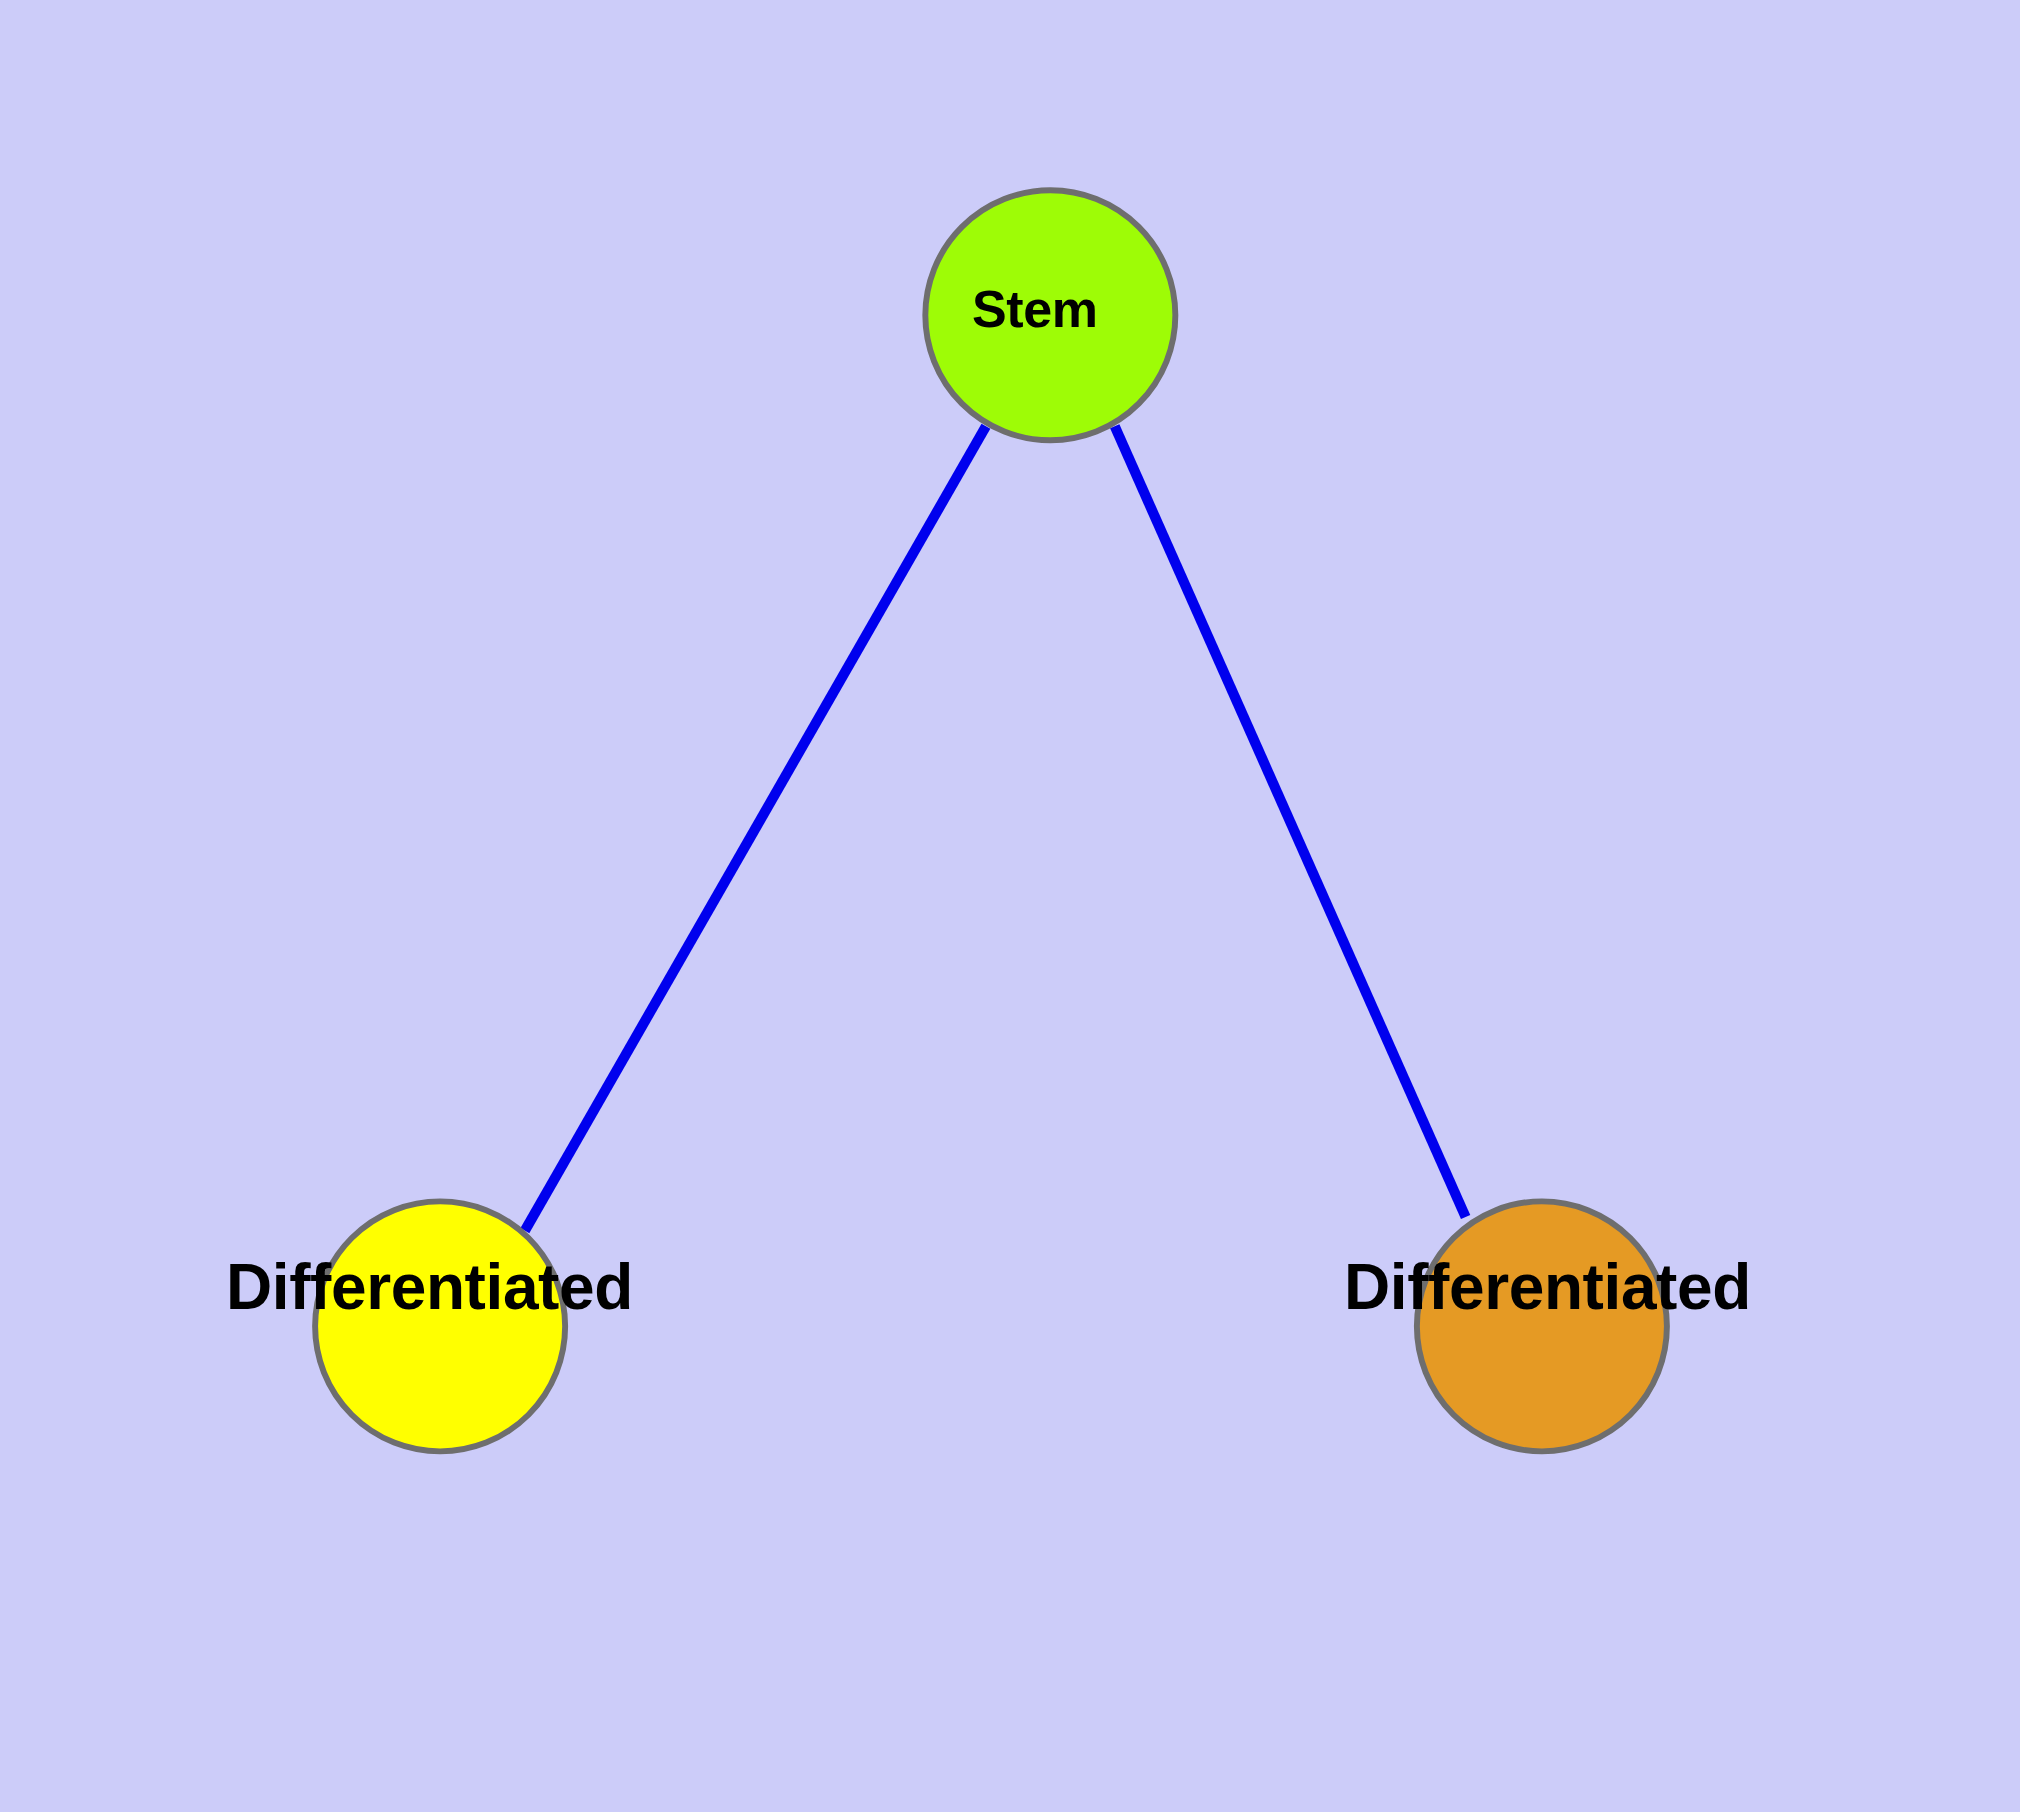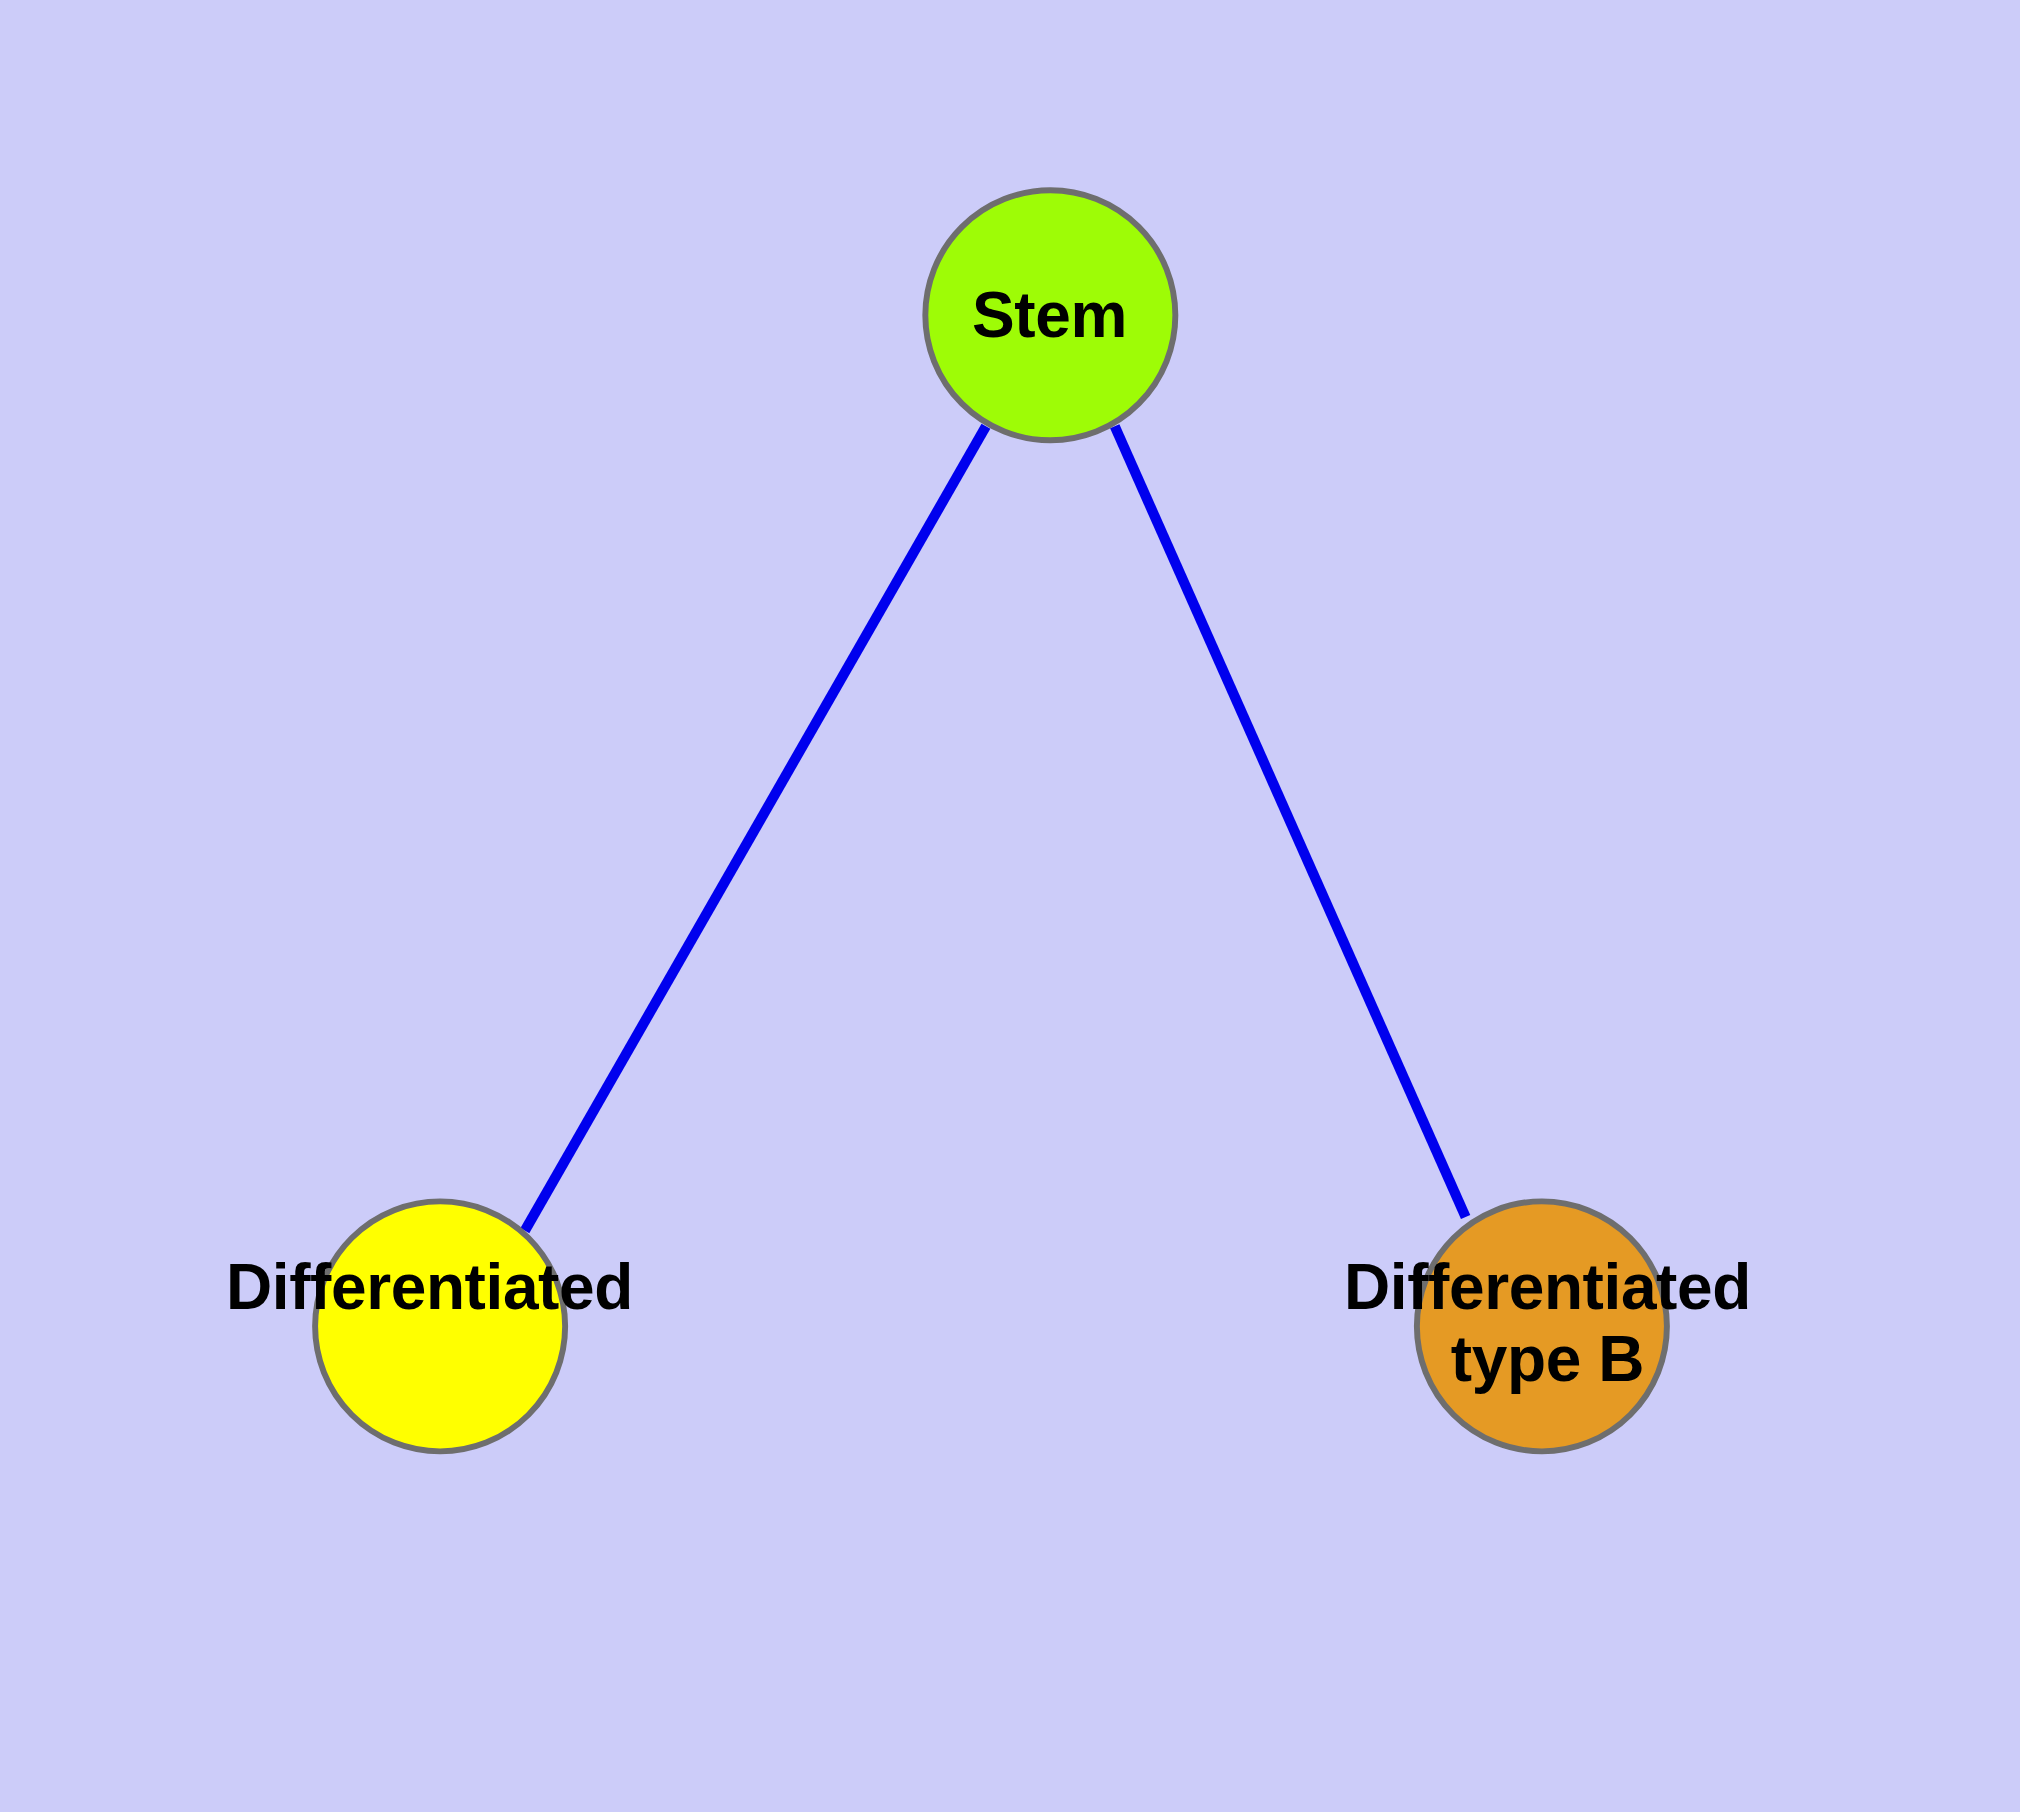--- a/index.html
+++ b/index.html
@@ -52,19 +52,19 @@
         <line x1="1315" y1="503" x2="1729" y2="1436" stroke="#0000ee" stroke-width="12" stroke-linecap="butt"></line>
       </g>
     <g id="node-layer">
         <circle cx="1239" cy="372" r="147.5" fill="#9efc06" stroke="#6e6e6e" stroke-width="7"></circle>
         <circle cx="519" cy="1565" r="147.5" fill="#ffff00" stroke="#6e6e6e" stroke-width="7"></circle>
         <circle cx="1819" cy="1565" r="147.5" fill="#e59a24" stroke="#6e6e6e" stroke-width="7"></circle>
       </g>
   </svg>
 
   <div id="label-layer">
-      <div class="node-label" style="font-size: 64px; color: rgb(0, 0, 0); left: 972px; top: 280px;"><div>Stem</div></div>
+      <div class="node-label" style="font-size: 52px; color: rgb(0, 0, 0); left: 972px; top: 280px;"><div>Stem</div></div>
       <div class="node-label" style="font-size: 64px; color: rgb(0, 0, 0); left: 226px; top: 1252px;"><div>Differentiated</div></div>
-      <div class="node-label" style="font-size: 64px; color: rgb(0, 0, 0); left: 1344px; top: 1252px;"><div>Differentiated</div><div>type B</div></div>
+      <div class="node-label" style="font-size: 64px; color: rgb(0, 0, 0); left: 1344px; top: 1252px;"><div>Differentiated</div></div>
     </div>
 
 </div>
 
 
 </body></html>

